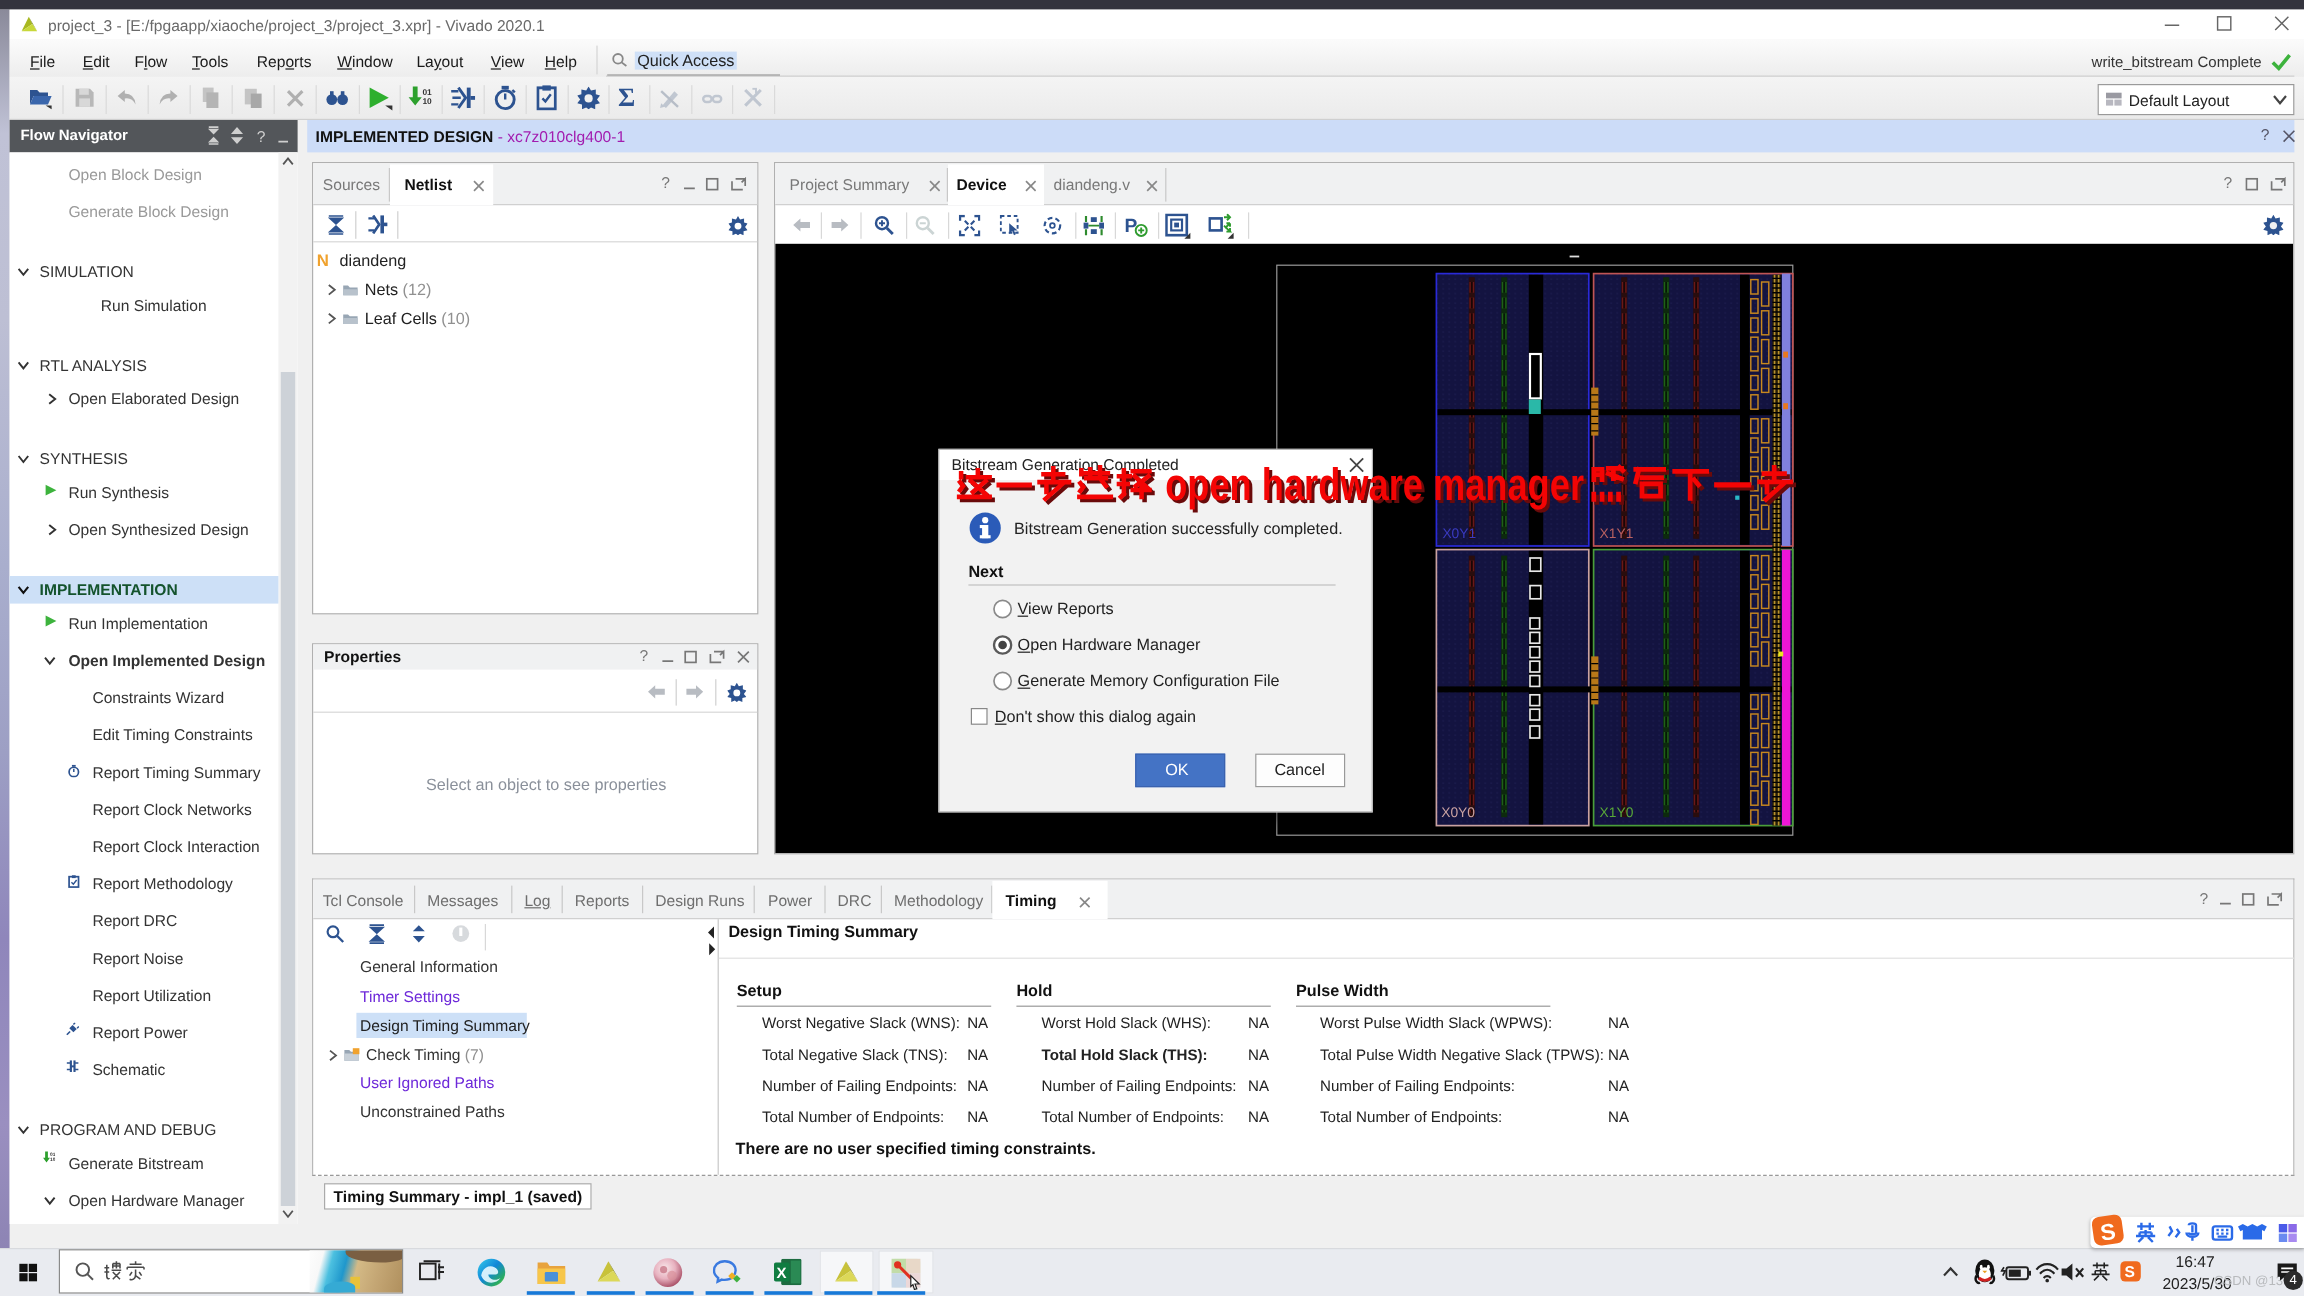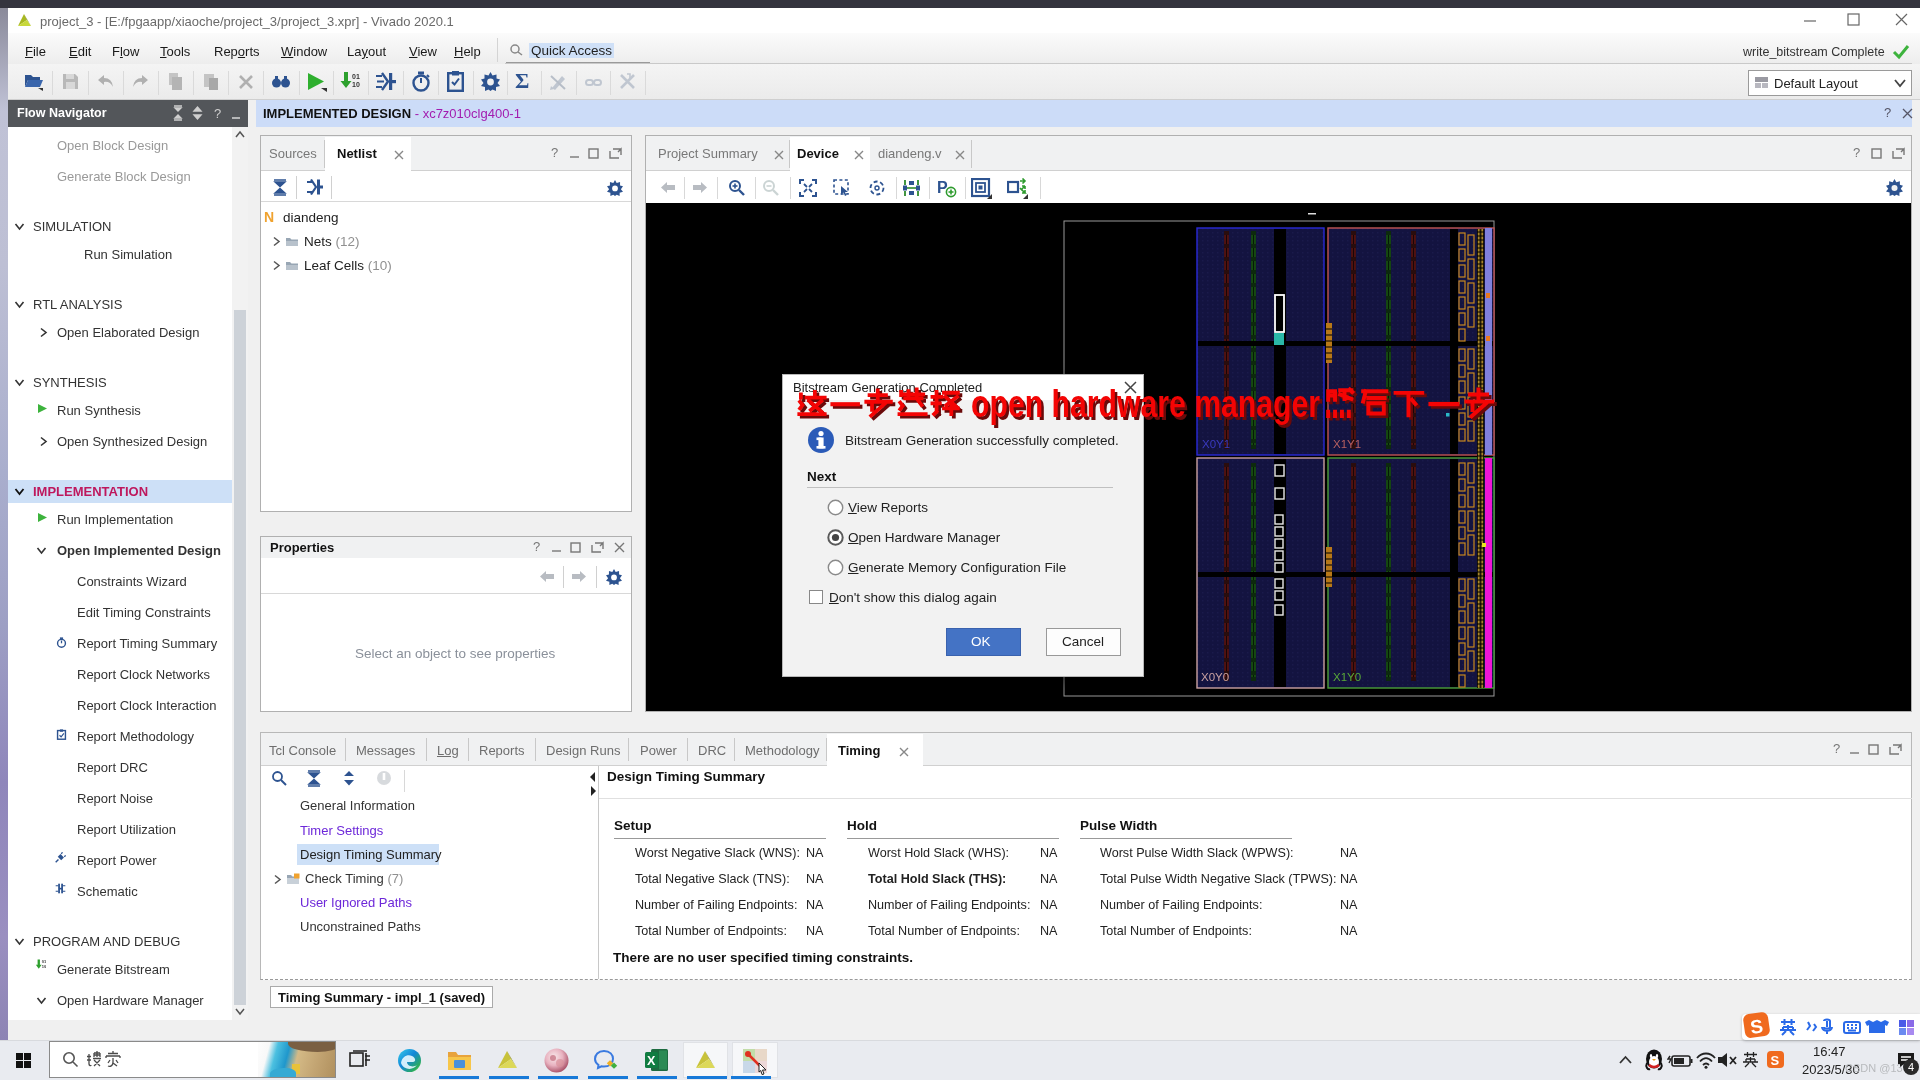--- a/index.html
+++ b/index.html
@@ -217,21 +217,21 @@
       </svg>
     <div class="fn" style="left:57px;top:403px;">Run Synthesis</div>
     <svg class="chev" style="left:38px;top:436px">
         <path d="M3 1.5 L8 5.5 L3 9.5" fill="none" stroke="#333" stroke-width="1.6"></path>
       </svg>
     <div class="fn" style="left:57px;top:434px;">Open Synthesized Design</div>
     <div class="abs" style="left:8px;top:480px;width:224px;height:23px;background:#cde0f7;"></div>
     <svg class="chev" style="left:14px;top:486px">
         <path d="M1.5 3 L5.5 8 L9.5 3" fill="none" stroke="#111" stroke-width="1.8"></path>
       </svg>
-    <div class="fn b" style="left:33px;top:484px;color:#be185d;">IMPLEMENTATION</div>
+    <div class="fn b" style="left:33px;top:484px;color:#14532d;">IMPLEMENTATION</div>
     <svg class="chev" style="left:37px;top:512px">
         <path d="M1 1 L10 5.5 L1 10 Z" fill="#3db33d"></path>
       </svg>
     <div class="fn" style="left:57px;top:512px;">Run Implementation</div>
     <svg class="chev" style="left:36px;top:545px">
         <path d="M1.5 3 L5.5 8 L9.5 3" fill="none" stroke="#333" stroke-width="1.6"></path>
       </svg>
     <div class="fn b" style="left:57px;top:543px;">Open Implemented Design</div>
     <div class="fn" style="left:77px;top:574px;">Constraints Wizard</div>
     <div class="fn" style="left:77px;top:605px;">Edit Timing Constraints</div>

